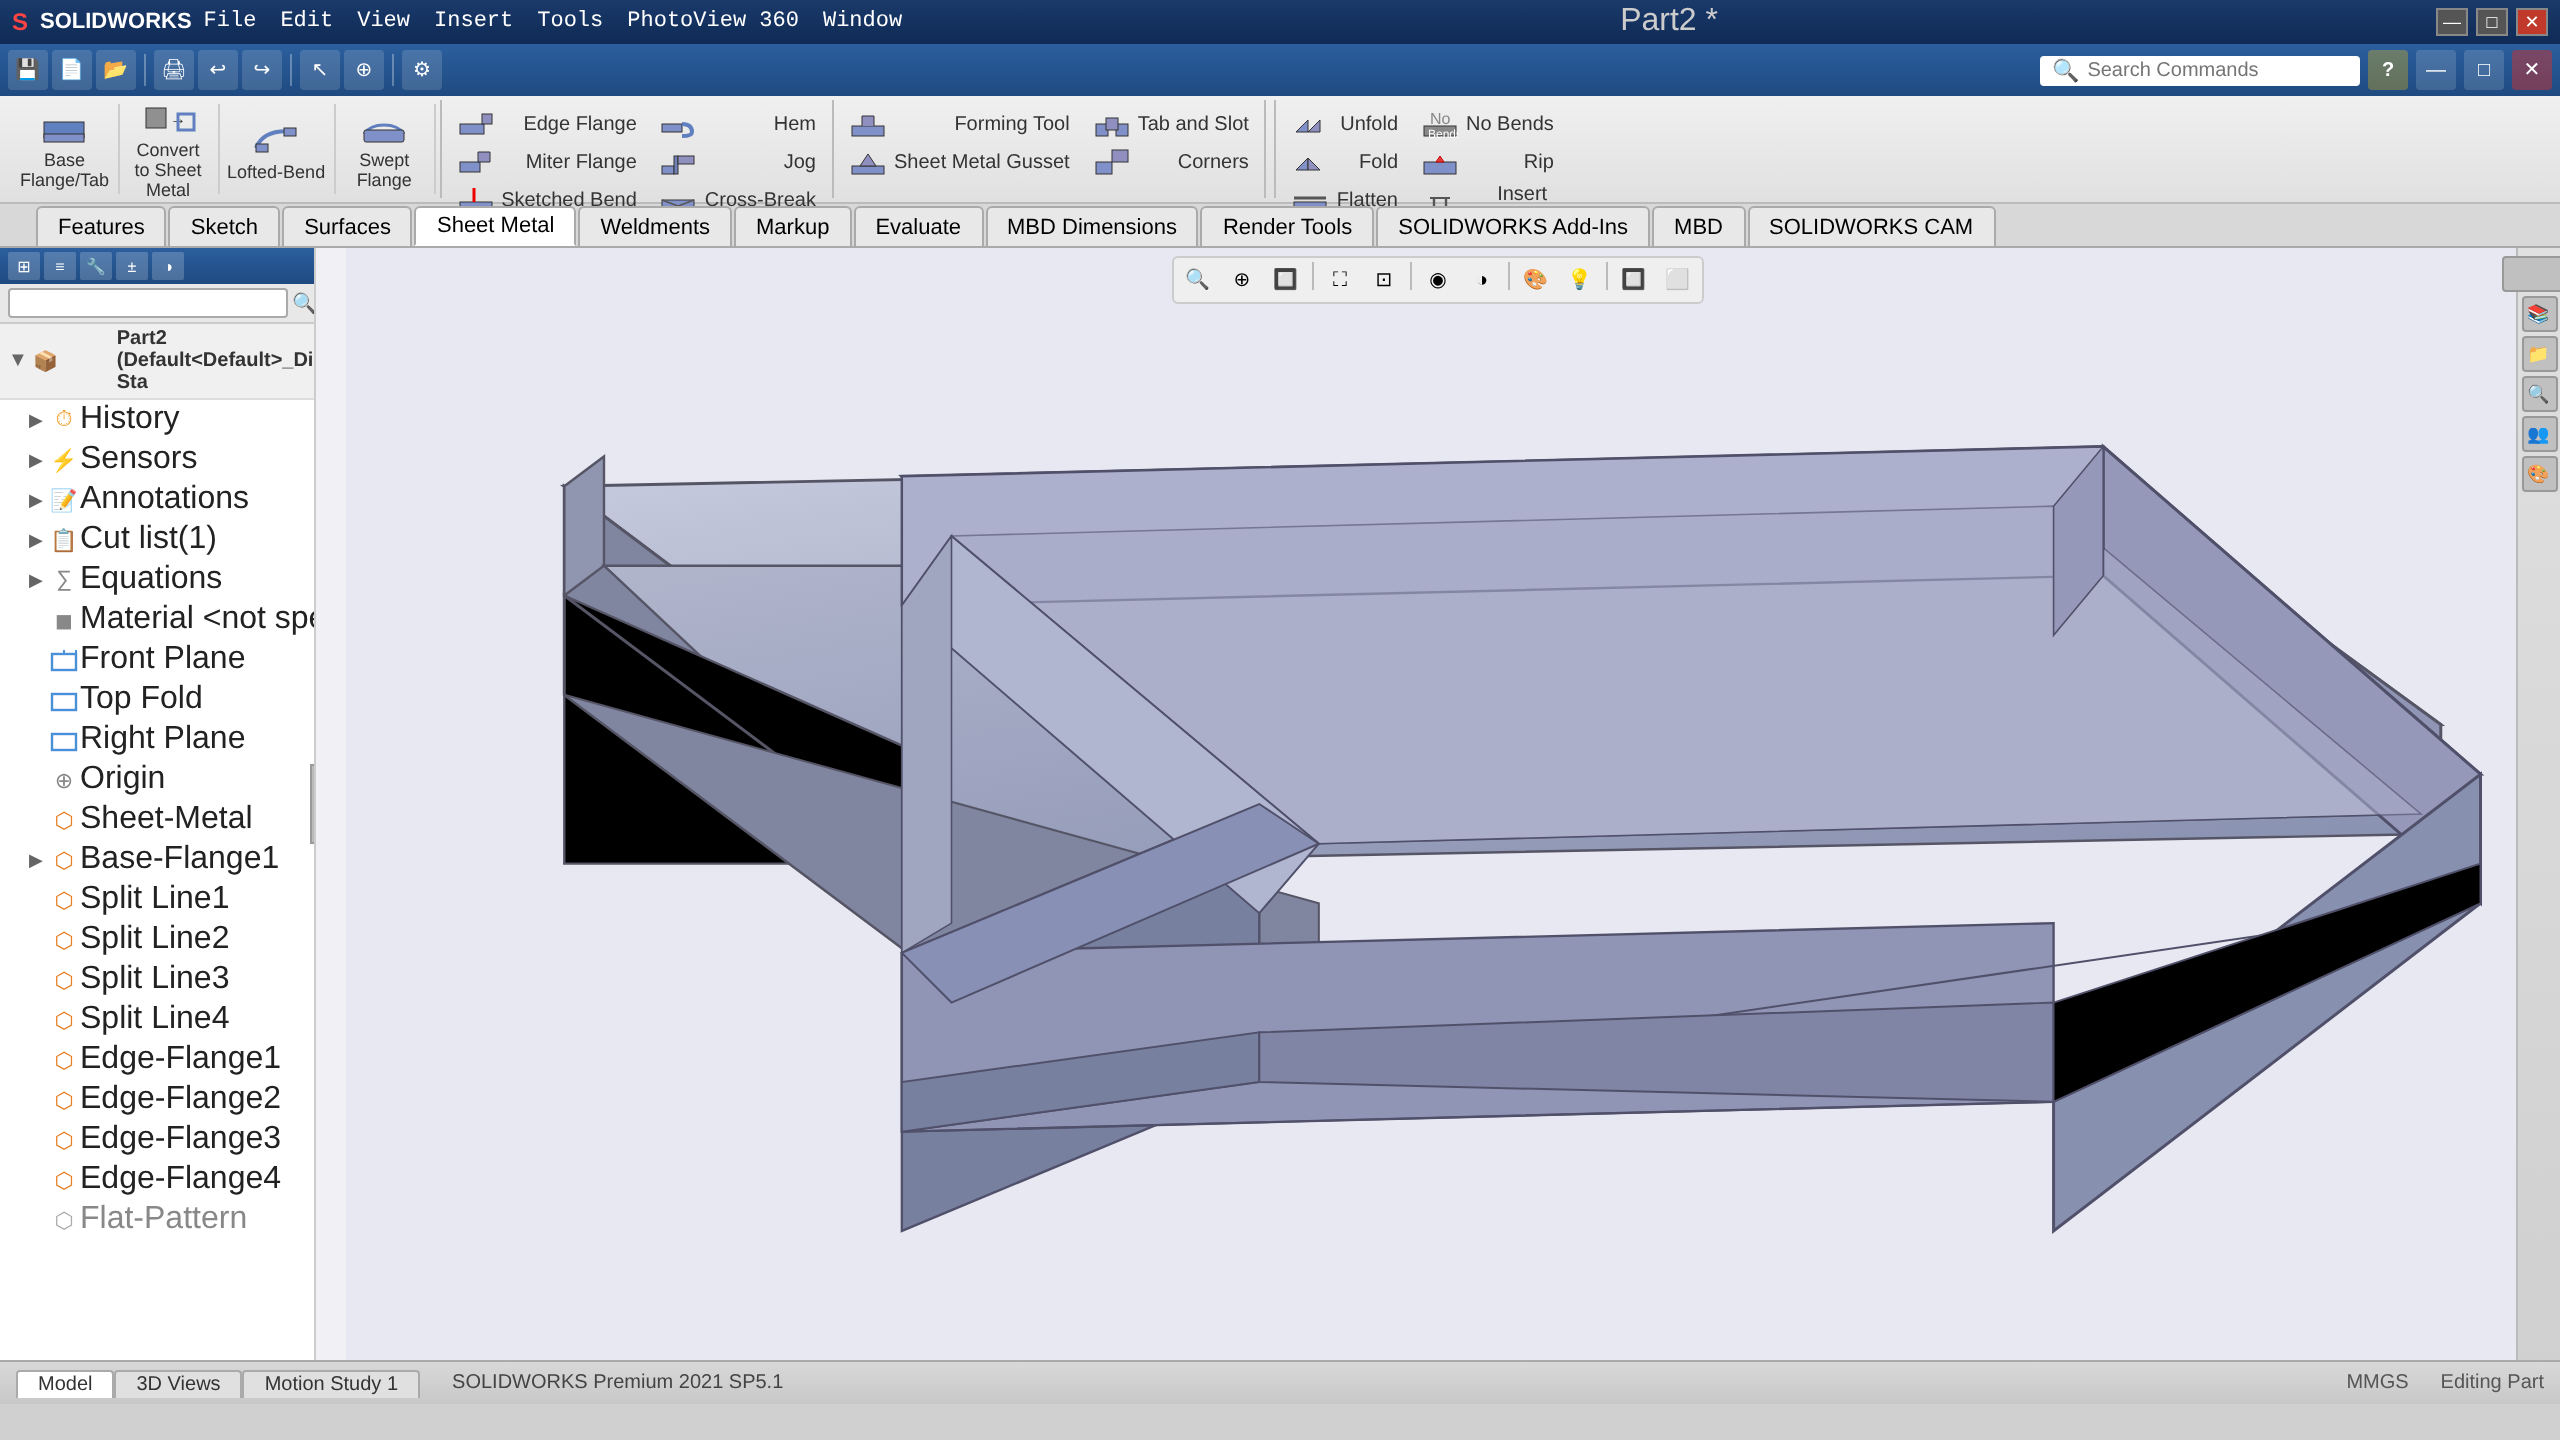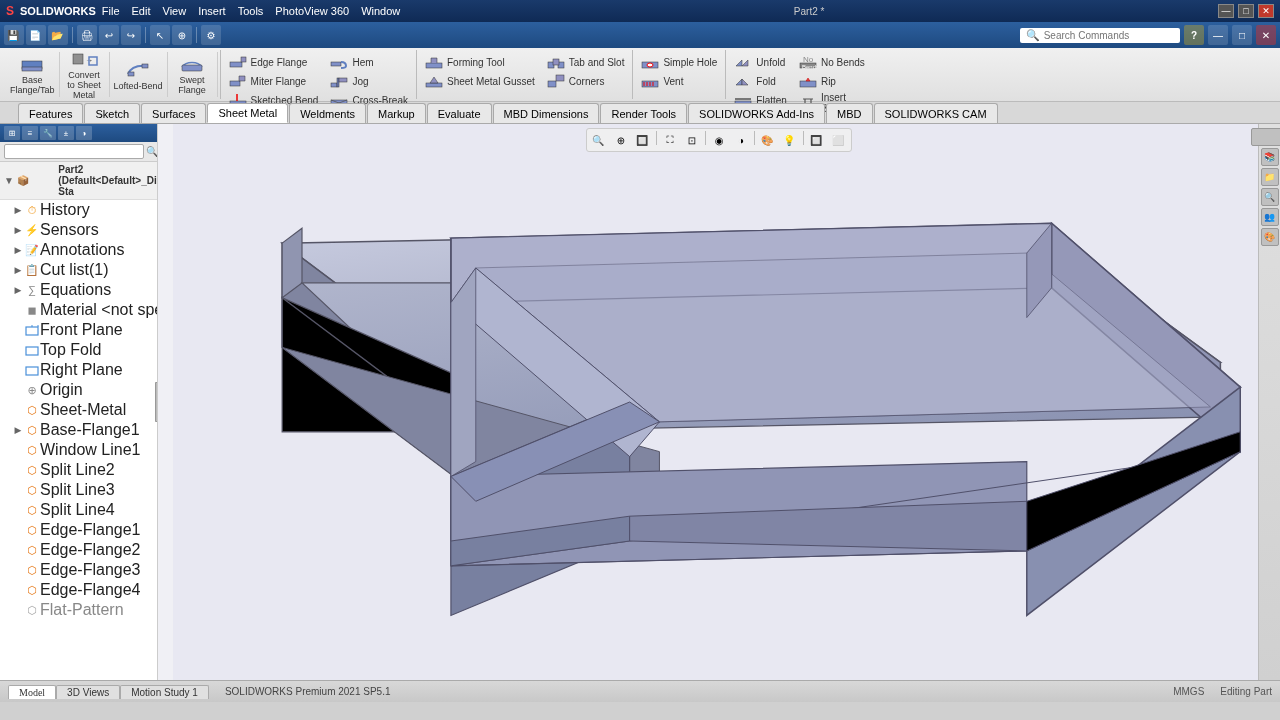--- a/index.html
+++ b/index.html
@@ -9,22 +9,22 @@
     #titlebar {
       height: 22px;
       background: linear-gradient(to bottom, #1a3a6b, #0f2a55);
       display: flex; align-items: center; justify-content: space-between;
       padding: 0 6px; color: white;
     }
     #titlebar-left { display: flex; align-items: center; gap: 6px; }
     #titlebar-logo { font-weight: bold; font-size: 12px; color: #ff4444; }
     #titlebar-brand { font-weight: bold; font-size: 11px; color: white; }
     #titlebar-menus { display: flex; gap: 12px; font-size: 11px; }
-    #titlebar-menus span { cursor: pointer; color: white; }
-    #titlebar-center { font-size: 10px; color: #ccc; }
+    #titlebar-menus span { cursor: pointer; color: white; font-family: Liberation Mono, monospace; }
+    #titlebar-center { font-size: 16px; color: #ccc; }
     #titlebar-right { display: flex; gap: 4px; align-items: center; }
     .win-btn { width: 16px; height: 14px; background: #555; border: 1px solid #888; cursor: pointer; display: flex; align-items: center; justify-content: center; font-size: 9px; color: white; }
     .win-btn.close { background: #c0392b; }
     #toolbar-row1 {
       height: 26px;
       display: flex; align-items: center;
       background: linear-gradient(to bottom, #2c5f9e, #1e4a80);
       padding: 0 4px; gap: 2px;
     }
     .tb1-icon { width: 20px; height: 20px; background: rgba(255,255,255,0.15); border-radius: 2px; display: flex; align-items: center; justify-content: center; cursor: pointer; color: white; font-size: 10px; }
@@ -49,20 +49,21 @@
       display: flex; flex-direction: row; align-items: stretch;
       border-right: 1px solid #bbb; height: 100%; padding: 2px;
     }
     .tool-col {
       display: flex; flex-direction: column; gap: 1px; padding: 1px 3px;
     }
     .tool-item {
       display: flex; align-items: center; gap: 4px; padding: 1px 3px;
       cursor: pointer; white-space: nowrap; font-size: 10px; color: #333;
       border-radius: 2px;
+      justify-content: space-between;
     }
     .tool-item-icon { width: 18px; height: 16px; display: flex; align-items: center; justify-content: center; }
 
     
     #tab-bar {
       height: 22px;
       background: #d8d8d8;
       display: flex; align-items: flex-end;
       border-bottom: 1px solid #aaa;
       padding-left: 18px;
@@ -131,21 +132,21 @@
     }
 
     
     #status-bar {
       height: 22px; background: linear-gradient(to bottom, #d8d8d8, #c8c8c8);
       border-top: 1px solid #aaa; display: flex; align-items: center;
       padding: 0 8px; font-size: 11px; color: #333; gap: 8px;
     }
     .status-tabs { display: flex; gap: 0; }
     .status-tab { padding: 1px 10px; border: 1px solid #aaa; border-bottom: none; background: #e0e0e0; cursor: pointer; font-size: 10px; border-radius: 2px 2px 0 0; }
-    .status-tab.active { background: white; font-family: Liberation Serif, serif; }
+    .status-tab.active { background: white; }
     #status-right { margin-left: auto; font-size: 10px; color: #555; display: flex; gap: 16px; }
 
     
     #sidebar-header {
       background: linear-gradient(to bottom, #2c5f9e, #1e4a80);
       padding: 2px 4px; color: white; font-size: 10px; display: flex; align-items: center; gap: 4px;
     }
     .sidebar-header-icons { display: flex; gap: 2px; }
     .sh-icon { width: 16px; height: 14px; background: rgba(255,255,255,0.2); border-radius: 1px; cursor: pointer; display: flex; align-items: center; justify-content: center; font-size: 8px; color: white; }
   </style>
@@ -345,43 +346,20 @@
               <rect x="1" y="8" width="8" height="6" fill="#8090c8" stroke="#333" stroke-width="0.5"></rect>
               <rect x="9" y="2" width="8" height="6" fill="#9090c0" stroke="#333" stroke-width="0.5"></rect>
             </svg>
         </div>
         <span>Corners</span>
       </div>
     </div>
   </div>
 
   <div class="tool-section">
-    <div class="tool-col">
-      <div class="tool-item">
-        <div class="tool-item-icon">
-          <svg width="18" height="16" viewBox="0 0 18 16">
-              <rect x="1" y="8" width="16" height="6" fill="#8090c8" stroke="#333" stroke-width="0.5"></rect>
-              <ellipse cx="9" cy="11" rx="3" ry="2" fill="white" stroke="#e00" stroke-width="1"></ellipse>
-            </svg>
-        </div>
-        <span>Simple Hole</span>
-      </div>
-      <div class="tool-item">
-        <div class="tool-item-icon">
-          <svg width="18" height="16" viewBox="0 0 18 16">
-              <rect x="1" y="8" width="16" height="6" fill="#8090c8" stroke="#333" stroke-width="0.5"></rect>
-              <line x1="3" y1="9" x2="3" y2="13" stroke="#e00" stroke-width="1"></line>
-              <line x1="6" y1="9" x2="6" y2="13" stroke="#e00" stroke-width="1"></line>
-              <line x1="9" y1="9" x2="9" y2="13" stroke="#e00" stroke-width="1"></line>
-              <line x1="12" y1="9" x2="12" y2="13" stroke="#e00" stroke-width="1"></line>
-            </svg>
-        </div>
-        <span>Vent</span>
-      </div>
-    </div>
   </div>
 
   <div class="tool-section" style="border-right:none;">
     <div class="tool-col">
       <div class="tool-item">
         <div class="tool-item-icon">
           <svg width="18" height="16" viewBox="0 0 18 16">
               <path d="M2,12 L8,6 L8,12 Z" fill="#8090c8" stroke="#333" stroke-width="0.5"></path>
               <path d="M8,12 L14,6 L14,12 Z" fill="#9090c0" stroke="#333" stroke-width="0.5"></path>
             </svg>
@@ -565,21 +543,21 @@
 
       <div class="tree-item indent1">
         <span class="tree-expand">▶</span>
         <span class="tree-icon" style="color:#e67e22;">⬡</span>
         <span class="tree-label">Base-Flange1</span>
       </div>
 
       <div class="tree-item indent1">
         <span class="tree-expand" style="visibility:hidden;">▶</span>
         <span class="tree-icon" style="color:#e67e22;">⬡</span>
-        <span class="tree-label">Window Line1</span>
+        <span class="tree-label">Split Line1</span>
       </div>
 
       <div class="tree-item indent1">
         <span class="tree-expand" style="visibility:hidden;">▶</span>
         <span class="tree-icon" style="color:#e67e22;">⬡</span>
         <span class="tree-label">Split Line2</span>
       </div>
 
       <div class="tree-item indent1">
         <span class="tree-expand" style="visibility:hidden;">▶</span>

